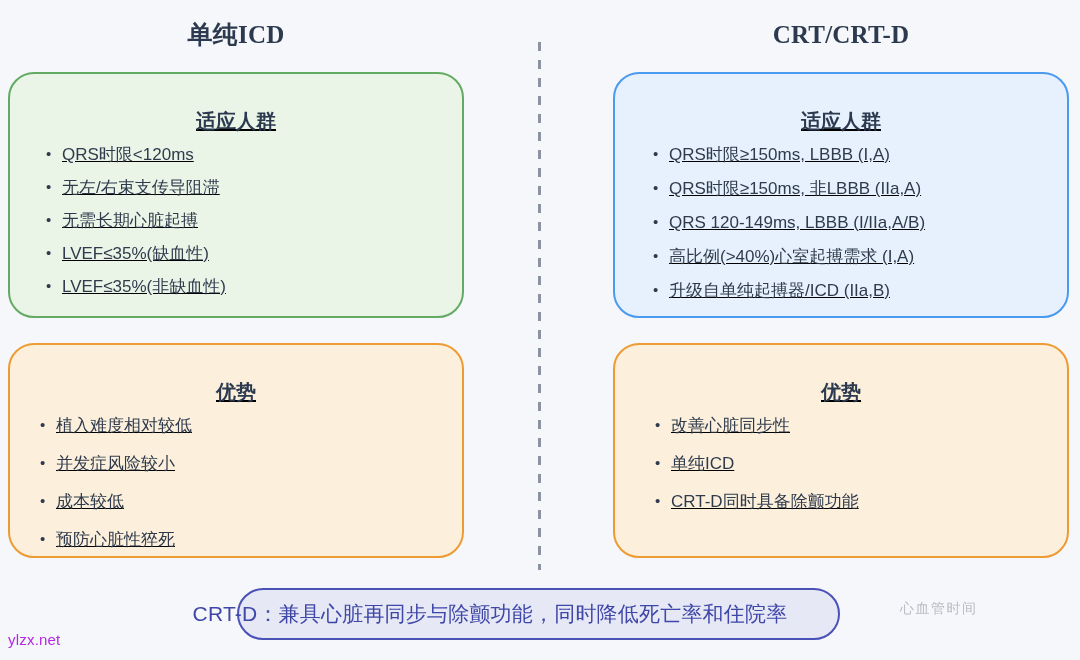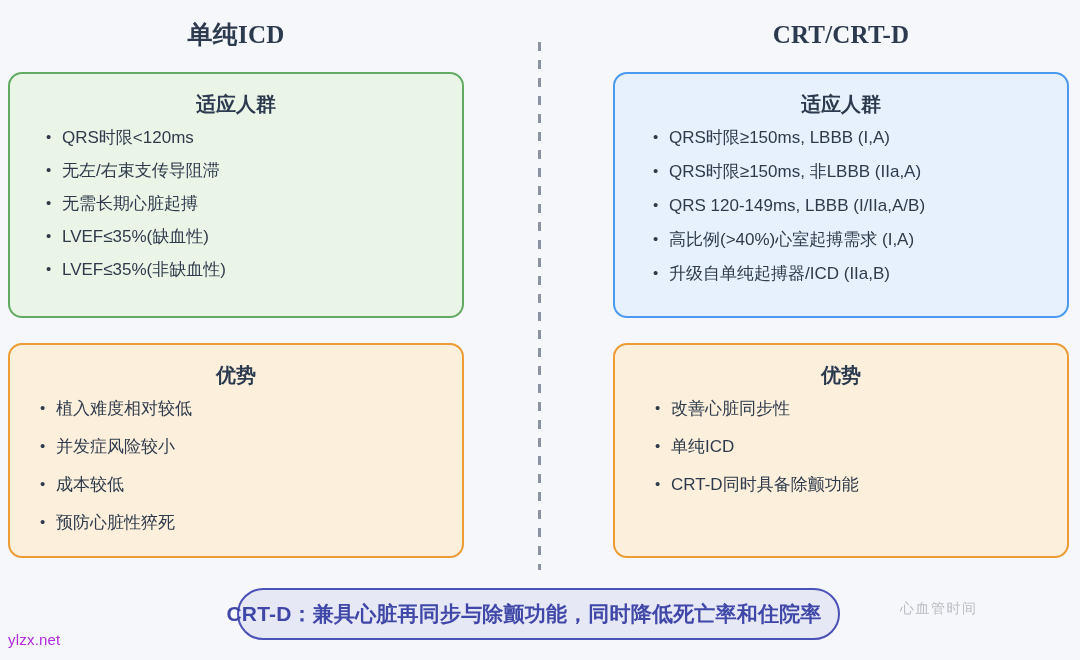--- a/index.html
+++ b/index.html
@@ -45,24 +45,25 @@
     height: 528px;
     background-image: linear-gradient(to bottom, #8b93a3 0 9px, rgba(0,0,0,0) 9px 18px);
     background-size: 3px 18px;
     background-repeat: repeat-y;
   }
 
   
   .panel {
     position: absolute;
     box-sizing: border-box;
-    border-radius: 14px;
+    border-radius: 26px;
     border-width: 2px;
     border-style: solid;
-    padding: 14px 18px 12px 18px;
+    padding: 31px 18px 12px 18px;
+    text-decoration: underline;
   }
   .panel-title {
     text-align: center;
     font-size: 20px;
     font-weight: bold;
     color: #2c3a4f;
     margin: 2px 0 10px 0;
     line-height: 28px;
   }
   .bullets {
@@ -138,25 +139,24 @@
   .summary-text {
     position: absolute;
     left: 0;
     top: 588px;
     width: 980px;
     height: 52px;
     display: flex;
     align-items: center;
     justify-content: center;
     font-size: 21px;
-    font-weight: bold;
+    font-weight: normal;
     color: #3f47a8;
     white-space: nowrap;
     letter-spacing: 0.2px;
-    padding-left: 34px;
   }
 
   
   .wm-brand {
     position: absolute;
     left: 900px;
     top: 600px;
     font-size: 14px;
     color: #b9bcc4;
     white-space: nowrap;

